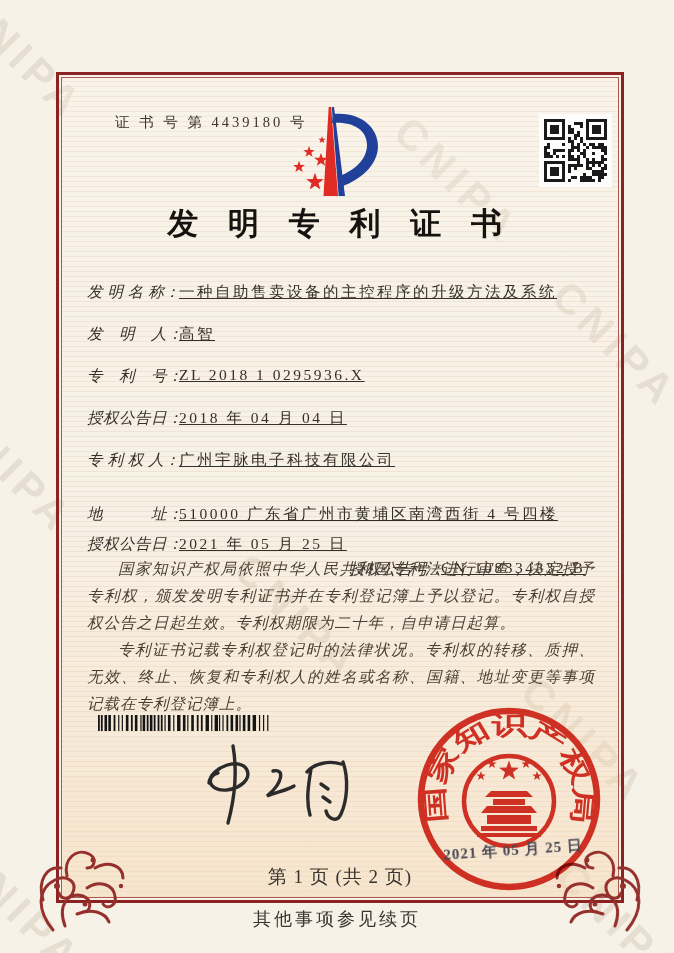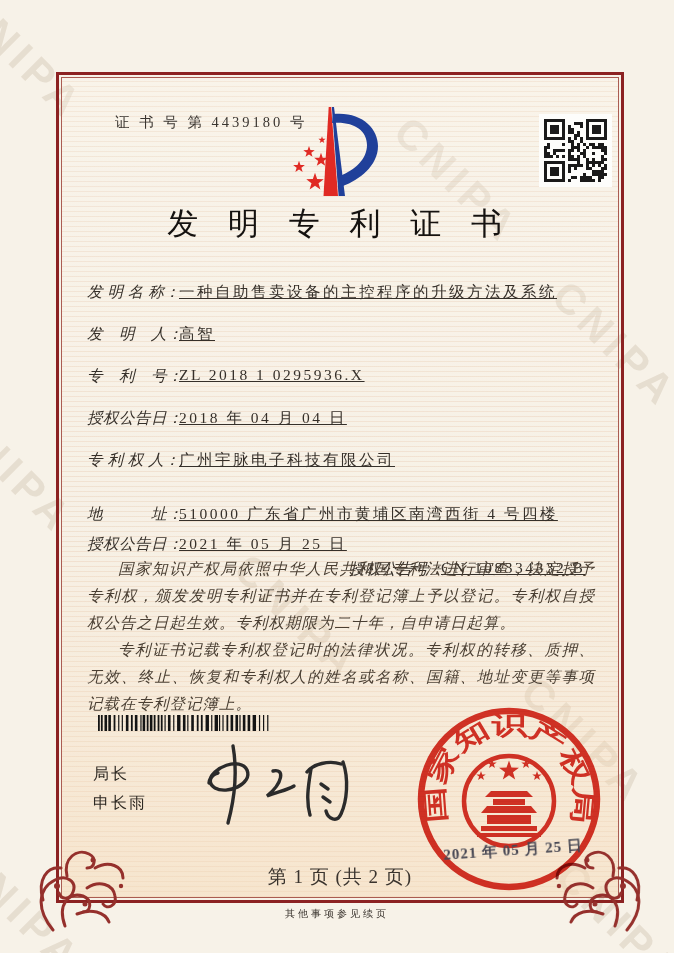--- a/index.html
+++ b/index.html
@@ -35,21 +35,21 @@
     position:absolute;left:28px;top:38px;font-size:14.5px;letter-spacing:3px;
     color:#3a3530;z-index:3;margin-left:28px;
   }
   .logo{position:absolute;left:234px;top:26px;z-index:3;}
   .qr{
     position:absolute;left:480px;top:39px;z-index:3;background:#fdfdfb;
     padding:5px;line-height:0;
   }
   .title{
     position:absolute;left:0;top:128px;width:100%;text-align:center;
-    font-size:31px;font-weight:normal;letter-spacing:11px;color:#151210;z-index:3;
+    font-size:31px;font-weight:bold;letter-spacing:11px;color:#151210;z-index:3;
   }
   
   .row{position:absolute;left:28px;font-size:15.5px;color:#36302a;z-index:3;white-space:nowrap;}
   .lbl{display:inline-block;width:92px;white-space:pre;letter-spacing:0.5px;vertical-align:top;font-style:italic;}
   .val{letter-spacing:2.5px;text-decoration:underline;}
   .row-b{position:absolute;left:262px;top:2px;margin-top:23px;}
   
   .paras{
     position:absolute;left:28px;top:480px;width:508px;z-index:3;
     font-size:15.5px;line-height:27px;color:#4a3f33;text-align:justify;
@@ -65,21 +65,21 @@
     position:absolute;left:360px;top:766px;width:188px;text-align:center;z-index:4;
     font-size:15px;font-weight:bold;letter-spacing:1px;color:#474753;
     transform:rotate(-4deg);
   }
   .page-num{
     position:absolute;left:0;top:789px;width:100%;text-align:center;z-index:3;
     font-size:19px;color:#3a342e;letter-spacing:1px;font-family:Liberation Serif, serif;
   }
   .footer-note{
     position:absolute;left:0;top:907px;width:100%;text-align:center;z-index:3;
-    font-size:10px;color:#3a342e;letter-spacing:3px;
+    font-size:18px;color:#3a342e;letter-spacing:3px;
   }
 </style>
 </head>
 <body>
 
 <div class="page">
 
   <div class="wm-layer">
     <span class="wm" style="left:-18px;top:-16px">CNIPA</span>
     <span class="wm" style="left:418px;top:108px">CNIPA</span>
@@ -357,24 +357,20 @@
           <rect x="141.38582871099277" y="0" width="1.2" height="16" fill="#141414"></rect>
           <rect x="144.80969374976576" y="0" width="2.6" height="16" fill="#141414"></rect>
           <rect x="149.61109970473274" y="0" width="2.6" height="16" fill="#141414"></rect>
           <rect x="154.6345828387582" y="0" width="3.4" height="16" fill="#141414"></rect>
           <rect x="160.9468728882945" y="0" width="1.2" height="16" fill="#141414"></rect>
           <rect x="165.00771723012804" y="0" width="1.2" height="16" fill="#141414"></rect>
           <rect x="169.172269970352" y="0" width="1.2" height="16" fill="#141414"></rect>
         </svg>
     </div>
 
-    <div class="signer">
-      <div>局长</div>
-      <div>申长雨</div>
-    </div>
 
     <svg class="signature" width="180" height="88" viewBox="0 0 180 88">
       <g fill="none" stroke="#2b2b2b" stroke-width="3.4" stroke-linecap="round">
         <path d="M18,44 C20,27 50,18 56,31 C62,45 36,56 24,49 C16,44 19,36 27,34"></path>
         <path d="M42,7 C46,30 44,58 37,84"></path>
         <path d="M82,32 C94,29 92,44 76,57 C86,53 97,51 103,47"></path>
         <path d="M116,33 C122,25 138,21 150,25"></path>
         <path d="M120,30 C117,48 115,62 119,76"></path>
         <path d="M152,23 C158,40 156,62 150,75 C146,84 137,80 135,72"></path>
         <path d="M130,45 l7,5"></path>

